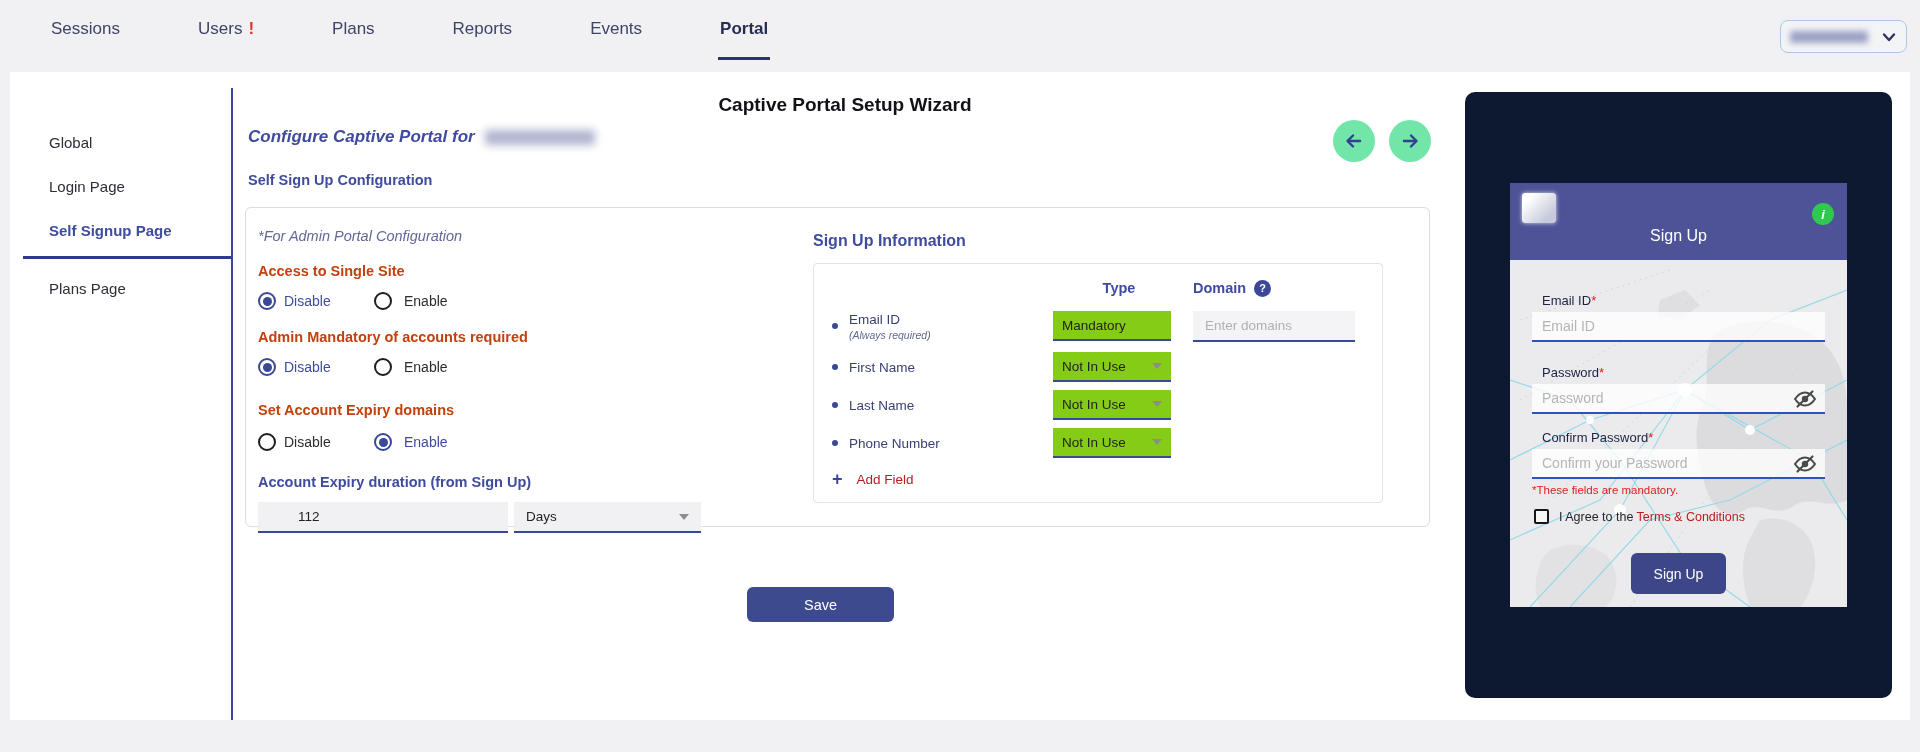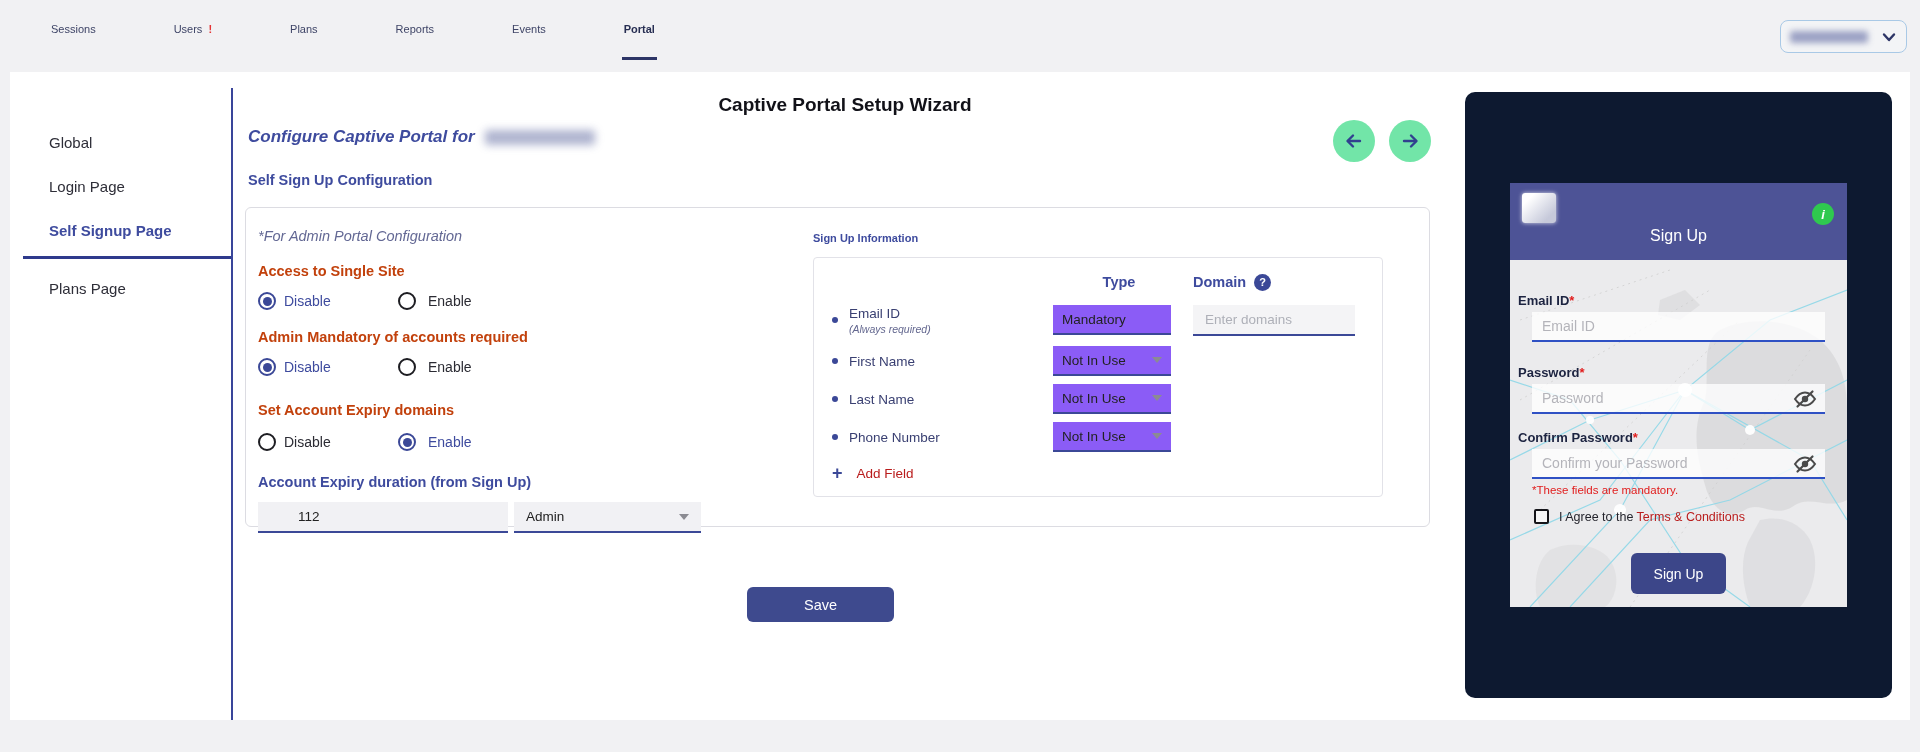--- a/index.html
+++ b/index.html
@@ -7,21 +7,21 @@
   .stage{
     position:relative; width:1920px; height:752px;
     background:#f1f1f3;
     font-family:"Liberation Sans", sans-serif;
     color:#333; overflow:hidden;
   }
   
   .topnav{ position:absolute; left:0; top:0; right:0; height:66px;
     display:flex; align-items:stretch; padding-left:49px; }
   .nav-item{ display:flex; align-items:center; height:60px; margin-right:74px;
-    font-size:11px; color:#3e4466; cursor:pointer; border-bottom:3px solid transparent; padding:16px 2px;justify-content:flex-end; }
+    font-size:17px; color:#3e4466; cursor:pointer; border-bottom:3px solid transparent; padding:16px 2px;justify-content:flex-end; }
   .nav-item.active{ font-weight:bold; color:#272e52; border-bottom:3px solid #2d3566; }
   .nav-alert{ color:#e53434; font-weight:bold; margin-left:6px; }
   .account-select{ position:absolute; right:13px; top:20px; width:127px; height:33px;
     border:1px solid #a9c9e6; border-radius:8px; background:#f3f4f6;
     display:flex; align-items:center; justify-content:space-between; padding:0 9px; cursor:pointer; }
   .redacted-pill{ width:78px; height:12px; background:#7e86b4; opacity:.75;
     border-radius:2px; filter:blur(3px); }
   
   .card{ position:absolute; left:10px; top:72px; width:1900px; height:648px; background:#ffffff; }
   .v-divider{ position:absolute; left:221px; top:16px; width:2px; height:632px; background:#39459a; }
@@ -40,52 +40,52 @@
   .section-heading{ position:absolute; left:238px; top:100px; font-size:14.5px; font-weight:bold; color:#3e4b9e; }
   
   .config-panel{ position:absolute; left:235px; top:135px; width:1185px; height:320px;
     border:1px solid #dcdce2; border-radius:6px; background:#fff; display:flex; padding:14px 16px 0 12px; }
   .col-admin{ width:588px; }
   .col-user{ flex:1; padding-right:30px; }
   .panel-heading{ font-size:14.5px; font-style:italic; color:#636894; margin-top:6px; }
   .group-label{ font-size:14.5px; font-weight:bold; color:#c2410c; margin-top:19px; }
   .radio-row{ display:flex; align-items:center; margin-top:13px; }
   .radio-opt{ display:flex; align-items:center; gap:12px; cursor:pointer; }
-  .radio-opt.first{ width:140px;gap:8px; }
+  .radio-opt.first{ width:116px;gap:8px; }
   .radio{ width:18px; height:18px; border-radius:50%; border:2.5px solid #1d1d22;
     display:flex; align-items:center; justify-content:center; flex:none; }
   .radio.sel{ border-color:#3b4897; }
   .radio.sel::after{ content:''; width:9px; height:9px; border-radius:50%; background:#3b4897; }
   .radio-label{ font-size:14px; color:#2b2b33; }
   .radio-opt.sel .radio-label{ color:#3e4b9e; }
   .expiry-label{ font-size:14.5px; font-weight:bold; color:#3e4b9e; margin-top:23px; }
   .expiry-row{ display:flex; gap:6px; margin-top:12px; }
   .u-field{ height:31px; background:#f1f1f4; border:none; border-bottom:2px solid #3b4897;
     font-size:13.5px; color:#222; padding:0 12px; font-family:"Liberation Sans",sans-serif; }
   .expiry-input{ width:250px;padding-left:40px; }
   .u-select{ width:187px; display:flex; align-items:center; justify-content:space-between; cursor:pointer; }
   .caret{ width:0; height:0; border-left:5px solid transparent; border-right:5px solid transparent;
     border-top:6px solid #8b8b92; }
   
-  .signup-subheading{ font-size:11px; font-weight:bold; color:#3e4b9e; margin-top:10px; }
+  .signup-subheading{ font-size:16px; font-weight:bold; color:#3e4b9e; margin-top:10px; }
   .info-panel{ margin-top:13px; border:1px solid #e2e2e8; border-radius:4px; padding:8px 14px 6px 14px; }
   .trow{ display:flex; align-items:center; height:38px; }
   .trow.thead{ height:32px; }
   .cell-name{ width:225px; display:flex; align-items:center; gap:11px; padding-left:4px; }
   .cell-type{ width:140px; }
   .cell-domain{ width:175px; }
   .th{ font-size:14.5px; font-weight:bold; color:#3e4b9e; }
   .cell-type.th{ text-align:center; width:140px; padding-right:8px; }
   .domain-head{ display:flex; align-items:center; gap:8px; }
   .q-icon{ width:17px; height:17px; border-radius:50%; background:#3b4897; color:#fff;
     font-size:11px; font-weight:bold; display:flex; align-items:center; justify-content:center; cursor:pointer; }
   .bullet{ width:6px; height:6px; border-radius:50%; background:#3b4897; flex:none; }
   .fname{ font-size:13.5px; color:#3a4072; }
   .fnote{ font-size:10.5px; font-style:italic; color:#63678f; margin-top:2px; }
-  .type-box{ width:118px; height:30px; background:#8b5cf6; border-bottom:2px solid #3b4897;
+  .type-box{ width:118px; height:30px; background:#84cc16; border-bottom:2px solid #3b4897;
     font-size:13.5px; color:#222; display:flex; align-items:center; justify-content:space-between;
     padding:0 9px; }
   .type-box .caret{ border-top-width:6px; }
   .type-box.static{ cursor:default; }
   .type-box.dd{ cursor:pointer; }
   .domain-input{ width:162px; background:#f4f4f6; }
   .domain-input::placeholder{ color:#aeb0b8; }
   .addfield{ display:flex; align-items:center; gap:14px; height:34px; cursor:pointer; padding-left:4px; }
   .plus{ color:#3b4897; font-size:18px; font-weight:bold; line-height:1; }
   .addfield-label{ font-size:13.5px; color:#b91c1c; }
@@ -101,21 +101,21 @@
   .phone-header{ position:relative; height:77px; background:#4d5396; }
   .phone-logo{ position:absolute; left:12px; top:10px; width:34px; height:30px; border-radius:3px;
     background:linear-gradient(135deg,#ffffff 20%,#c6c9da 80%); box-shadow:0 0 4px rgba(255,255,255,.8); }
   .phone-title{ position:absolute; left:0; right:0; top:44px; text-align:center;
     color:#ffffff; font-size:16px; }
   .info-icon{ position:absolute; right:13px; top:20px; width:22px; height:22px; border-radius:50%;
     background:#2fc94f; color:#fff; font-size:13px; font-weight:bold; font-style:italic;
     display:flex; align-items:center; justify-content:center; cursor:pointer; }
   .phone-body{ position:relative; height:347px; background:#ebebed; overflow:hidden; }
   .map-svg{ position:absolute; left:0; top:0; }
-  .pfield-label{ position:absolute; left:8px; font-size:13px; font-weight:bold; color:#1c2340; }
+  .pfield-label{ position:absolute; left:32px; font-size:13px; font-weight:normal; color:#1c2340; }
   .req{ color:#e11c1c; }
   .pfield-wrap{ position:absolute; left:22px; width:293px; height:30px; }
   .pfield{ width:100%; height:100%; background:rgba(255,255,255,.78); border:none;
     border-bottom:2px solid #2f51c4; font-size:14px; color:#333; padding:0 10px;
     font-family:"Liberation Sans",sans-serif; }
   .pfield::placeholder{ color:#b4b4ba; }
   .eye{ position:absolute; right:8px; top:4px; cursor:pointer; }
   .mand-note{ position:absolute; left:22px; top:224px; font-size:11.5px; color:#e11c1c; }
   .agree-row{ position:absolute; left:24px; top:249px; display:flex; align-items:center; gap:10px; }
   .checkbox{ width:15px; height:15px; border:2px solid #15151a; border-radius:2px; background:rgba(255,255,255,.6); cursor:pointer; flex:none; }
@@ -226,21 +226,21 @@
           <div class="radio-opt sel">
             <span class="radio sel"></span>
             <span class="radio-label">Enable</span>
           </div>
         </div>
 
         <div class="expiry-label">Account Expiry duration (from Sign Up)</div>
         <div class="expiry-row">
           <input class="u-field expiry-input" value="112" style="">
           <div class="u-field u-select">
-            <span>Admin</span>
+            <span>Days</span>
             <span class="caret"></span>
           </div>
         </div>
       </div>
 
       <div class="col-user">
         <div class="signup-subheading">Sign Up Information</div>
 
         <div class="info-panel">
           <div class="trow thead">

